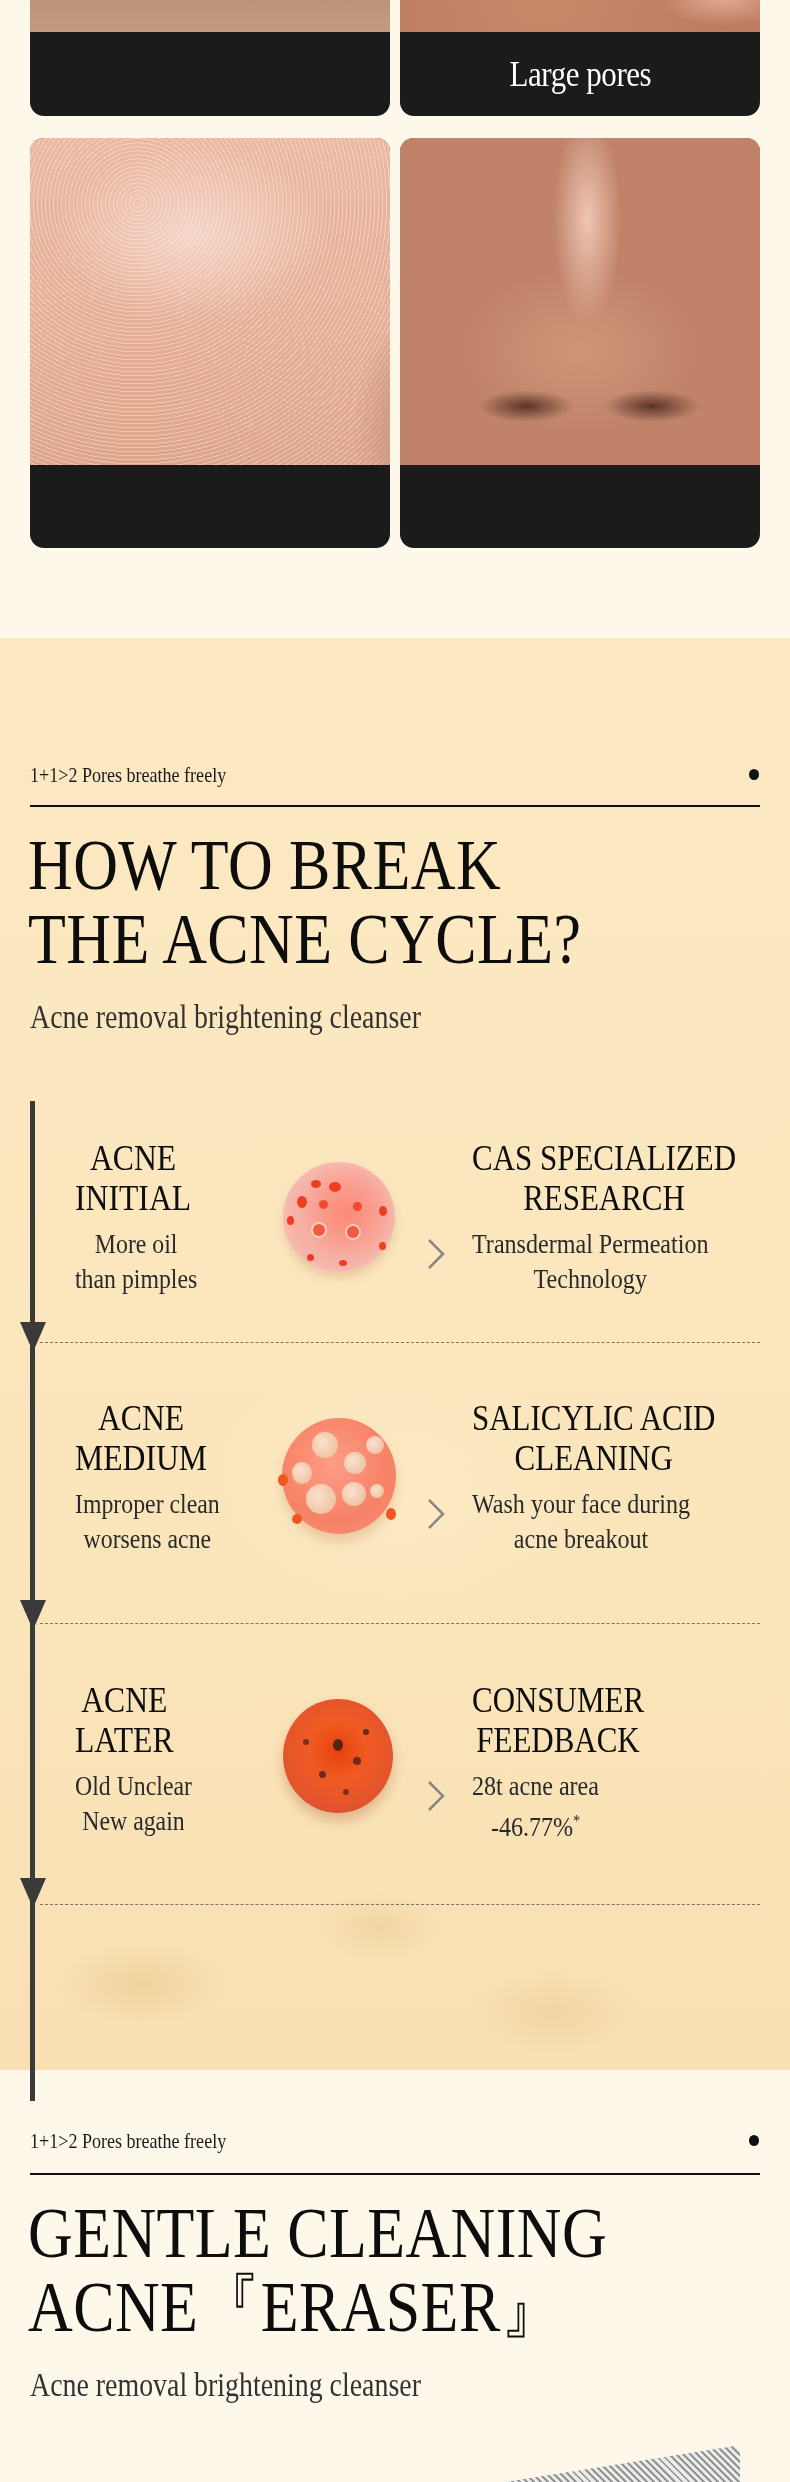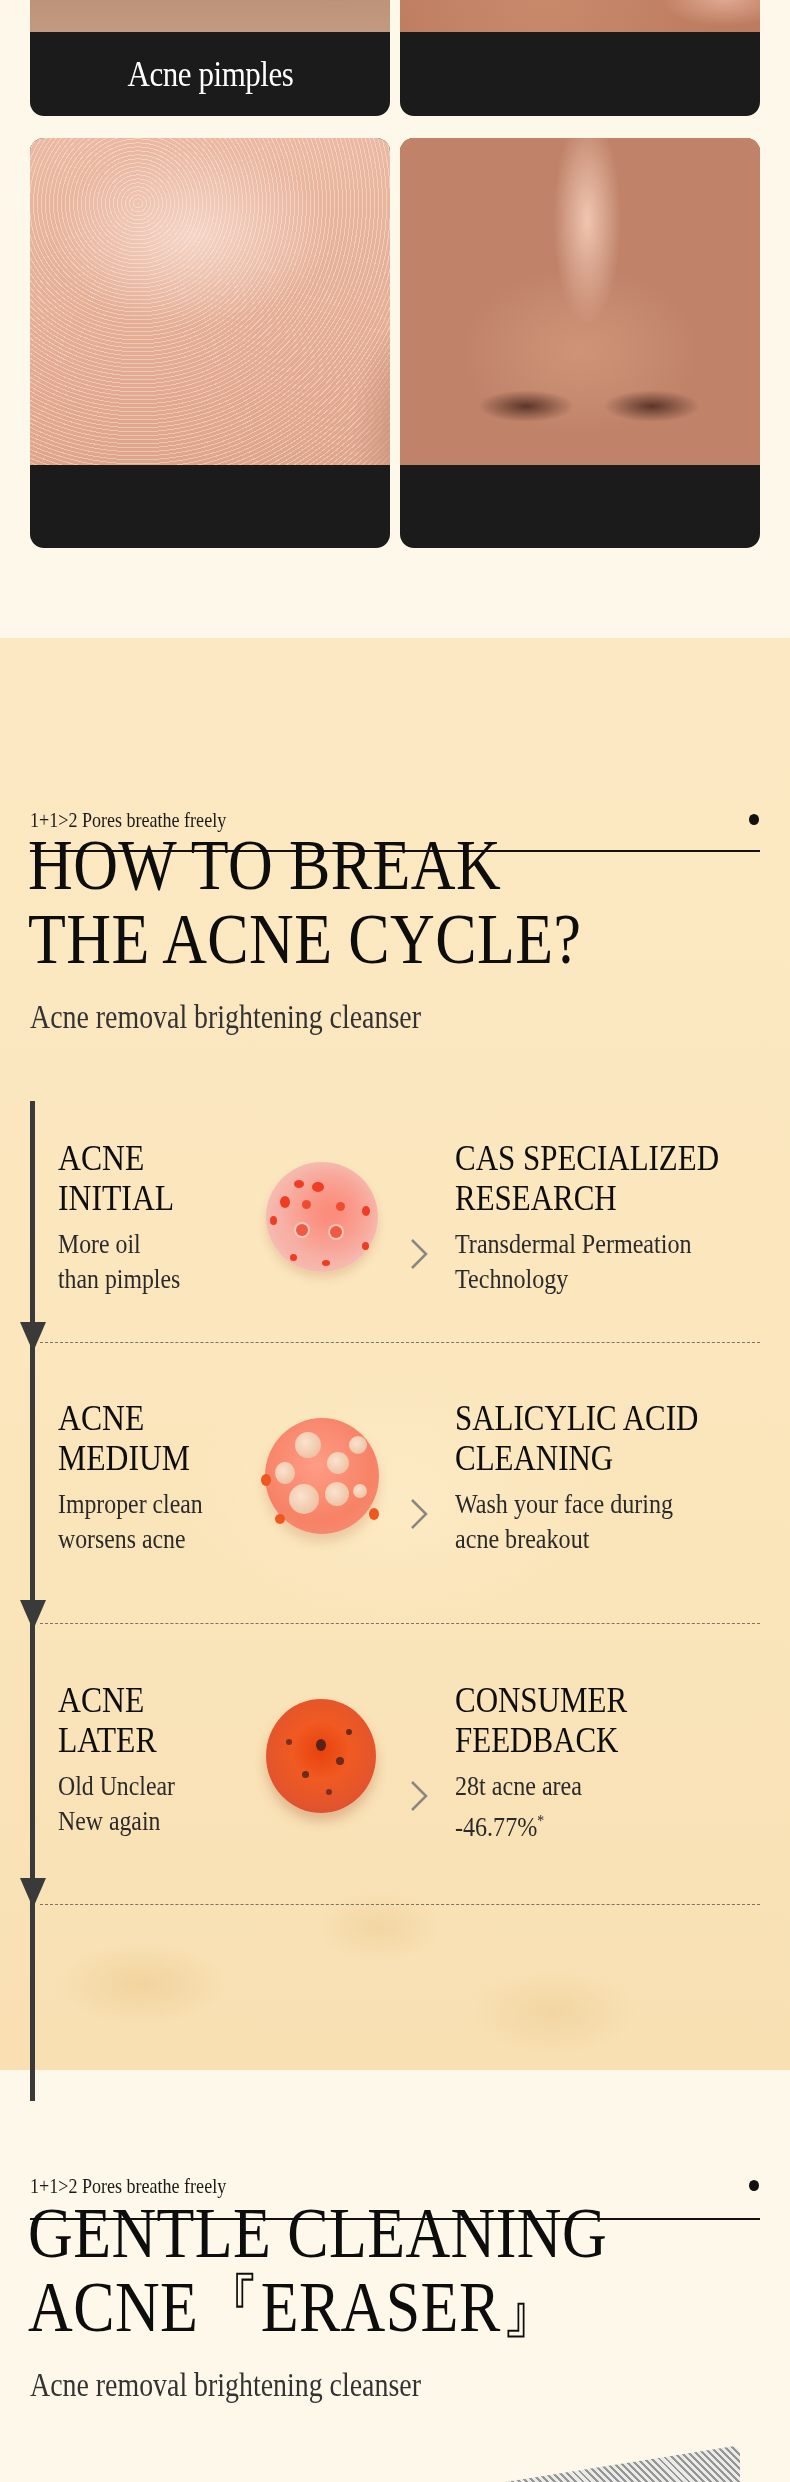--- a/index.html
+++ b/index.html
@@ -60,21 +60,21 @@
   .yellow {
     position: absolute; left: 0; top: 638px; width: 790px; height: 1432px;
     background:
       radial-gradient(ellipse 120px 60px at 18% 94%, rgba(235,200,140,0.55), transparent 70%),
       radial-gradient(ellipse 90px 50px at 48% 90%, rgba(235,200,140,0.45), transparent 70%),
       radial-gradient(ellipse 120px 60px at 70% 96%, rgba(235,200,140,0.45), transparent 70%),
       radial-gradient(ellipse 300px 200px at 50% 60%, rgba(255,240,205,0.5), transparent 70%),
       linear-gradient(180deg, #fce9c3 0%, #fbe6bd 50%, #f8e0b3 100%);
   }
 
-  .tag-row { position: absolute; left: 30px; width: 730px; height: 40px; margin-top: 45px; }
+  .tag-row { position: absolute; left: 30px; width: 730px; height: 40px; }
   .tag-text {
     position: absolute; left: 0; top: 0;
     font-size: 22px; color: #1a1a1a;
     transform: scaleX(0.82); transform-origin: left center; white-space: nowrap;
   }
   .tag-dot {
     position: absolute; right: 1px; top: 7px;
     width: 10px; height: 11px; border-radius: 50%; background: #111;
   }
   .tag-rule { position: absolute; left: 0; right: 0; height: 2px; background: #111; }
@@ -96,21 +96,21 @@
   .arrow-head {
     position: absolute; width: 0; height: 0;
     border-left: 13px solid transparent; border-right: 13px solid transparent;
     border-top: 30px solid #3a3a3a;
   }
   .dash-line {
     position: absolute; left: 40px; width: 720px; height: 0;
     border-top: 1.5px dashed #7b7466;
   }
 
-  .stage { position: absolute; left: 0; width: 708px; height: 240px; }
+  .stage { position: absolute; left: 17px; width: 708px; height: 240px; text-align: center; }
   .stage .s-title {
     position: absolute; left: 58px;
     font-size: 36px; line-height: 40px; color: #0e0e0e;
     transform: scaleX(0.88); transform-origin: left top; white-space: nowrap;
   }
   .stage .s-desc {
     position: absolute; left: 58px;
     font-size: 28px; line-height: 35px; color: #2a2a2a;
     transform: scaleX(0.85); transform-origin: left top; white-space: nowrap;
   }
@@ -157,26 +157,26 @@
     border-top-right-radius: 8px;
     opacity: 0.9;
   }
 </style>
 </head>
 <body>
 
 <section>
   <div class="card" style="left:30px; top:-52px; height:168px;">
     <div class="photo photo-acne" style="height:84px;"></div>
-    <div class="label">
-        <span>Acne pimples</span>
-      </div>
   </div>
   <div class="card" style="left:400px; top:-52px; height:168px;">
     <div class="photo photo-pores" style="height:84px;"></div>
+    <div class="label">
+        <span>Large pores</span>
+      </div>
   </div>
   <div class="card" style="left:30px; top:138px; height:410px;">
     <div class="photo photo-shiny" style="height:327px;"></div>
   </div>
   <div class="card" style="left:400px; top:138px; height:410px;">
     <div class="photo photo-nose" style="height:327px;"></div>
   </div>
 </section>
 
 <section class="yellow">

